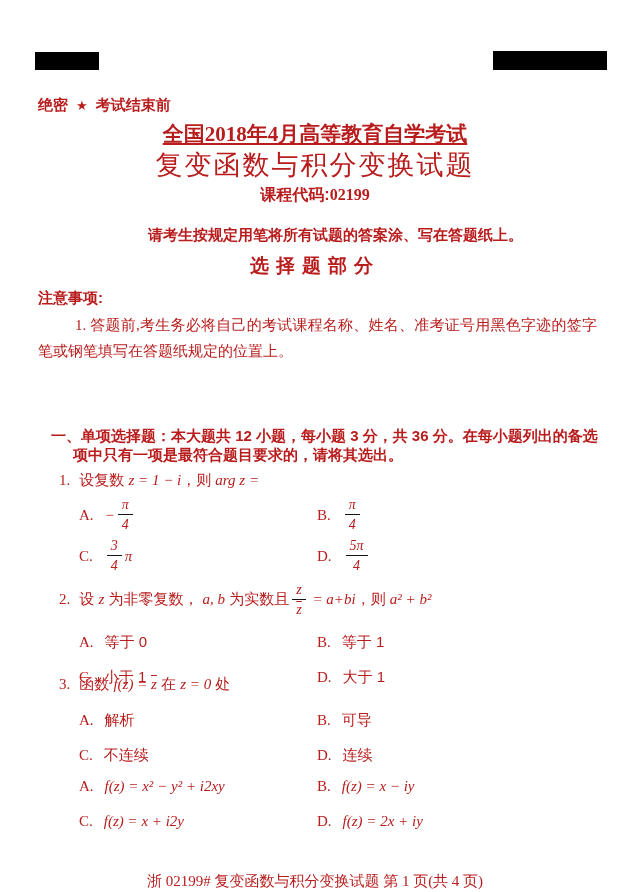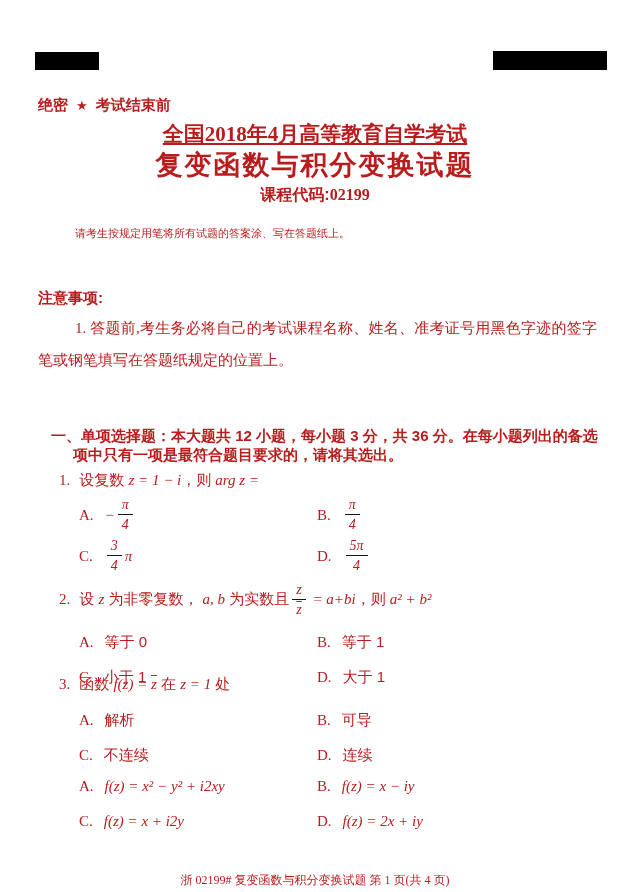--- a/index.html
+++ b/index.html
@@ -18,45 +18,45 @@
   .m{font-family:"Liberation Serif","DejaVu Serif",serif;font-style:italic;}
   .bar{text-decoration:overline;}
   .redaction{position:absolute;background:#000;}
   .redaction.left{left:35px;top:10px;width:64px;height:18px;}
   .redaction.right{left:493px;top:9px;width:114px;height:19px;}
   .secret-line{position:absolute;left:38px;top:54px;font-weight:bold;font-size:15px;}
   .secret-line .star{padding:0 8px;font-size:13px;}
   .title{position:absolute;left:0;right:0;top:78px;margin:0;text-align:center;
          font-size:21px;font-weight:bold;font-family:"Liberation Serif","DejaVu Serif",serif;text-decoration:underline;}
   .subtitle{position:absolute;left:0;right:0;top:105px;margin:0;text-align:center;
-            font-size:27px;font-weight:bold;letter-spacing:2px;}
+            font-size:27px;font-weight:normal;letter-spacing:2px;}
   .course{position:absolute;left:0;right:0;top:143px;text-align:center;font-weight:bold;font-size:16px;}
   .course .cc-value{font-family:"Liberation Serif","DejaVu Serif",serif;}
-  .directive{position:absolute;left:38px;right:34px;top:184px;margin:0;font-weight:normal;text-indent:37px;font-size:11px;}
+  .directive{position:absolute;left:38px;right:34px;top:184px;margin:0;font-weight:bold;text-indent:37px;font-size:15px;text-align:center;}
   .section-title{position:absolute;left:0;right:0;top:211px;margin:0;text-align:center;
                  font-size:19px;font-weight:bold;letter-spacing:7px;}
   .notes-heading{position:absolute;left:38px;top:247px;font-weight:bold;font-size:15px;}
-  .note{position:absolute;left:38px;right:33px;margin:0;line-height:32px;text-indent:37px;text-align:justify;}
+  .note{position:absolute;left:38px;right:33px;margin:0;line-height:26px;text-indent:37px;text-align:justify;}
   .note.n1{top:270px;}
   .note.n2{top:322px;}
   .part{position:absolute;left:51px;right:30px;top:384px;font-weight:bold;line-height:19px;
         padding-left:22px;text-indent:-22px;font-size:15px;}
   .q{position:absolute;left:38px;right:30px;}
   .q1{top:426px;} .q2{top:540px;} .q3{top:630px;} .q4{top:720px;}
   .qstem{margin-left:21px;line-height:24px;}
   .qno{font-family:"Liberation Serif","DejaVu Serif",serif;margin-right:9px;}
   .optrow{display:grid;grid-template-columns:238px auto;margin-left:41px;}
   .optrow.txt{margin-top:13px;}
   .optrow.frrow{margin-top:5px;}
   .opt{display:flex;align-items:center;line-height:22px;}
   .opt-label{font-family:"Liberation Serif","DejaVu Serif",serif;margin-right:11px;}
   .frac{display:inline-block;vertical-align:middle;text-align:center;margin:0 3px;font-size:14px;}
   .frac .fnum{display:block;padding:0 4px 2px;line-height:1.1;}
   .frac .fden{display:block;border-top:1.5px solid #151515;padding:2px 4px 0;line-height:1.1;}
-  .footer{position:absolute;left:0;right:0;top:830px;text-align:center;font-size:12px;}
+  .footer{position:absolute;left:0;right:0;top:830px;text-align:center;font-size:15px;}
 </style>
 </head>
 <body>
 
 <div class="page">
 
   <div class="redaction left"></div>
   <div class="redaction right"></div>
 
   <div class="secret-line hei">
@@ -65,20 +65,21 @@
 
   <h1 class="title">全国2018年4月高等教育自学考试</h1>
   <h2 class="subtitle hei">复变函数与积分变换试题</h2>
 
   <div class="course hei">
     <span>课程代码</span><span>:</span><span class="cc-value">02199</span>
   </div>
 
   <p class="directive hei">请考生按规定用笔将所有试题的答案涂、写在答题纸上。</p>
 
+  <h3 class="section-title hei">选择题部分</h3>
 
   <div class="notes-heading hei">注意事项:</div>
   <p class="note n1">1. 答题前,考生务必将自己的考试课程名称、姓名、准考证号用黑色字迹的签字笔或钢笔填写在答题纸规定的位置上。</p>
 
   <div class="part hei">
     <span>一、</span><span>单项选择题：本大题共 12 小题，每小题 3 分，共 36 分。在每小题列出的备选项中只有一项是最符合题目要求的，请将其选出。</span>
   </div>
 
   <div class="q q1">
     <div class="qstem hei">
@@ -141,21 +142,21 @@
         </div>
       <div class="opt">
           <span class="opt-label">D.</span>
           <span class="hei">大于 1</span>
         </div>
     </div>
   </div>
 
   <div class="q q3">
     <div class="qstem hei">
-      <span class="qno">3.</span><span>函数 </span><span class="m">f(z) = </span><span class="m bar">z</span><span> 在 </span><span class="m">z = 1</span><span> 处</span>
+      <span class="qno">3.</span><span>函数 </span><span class="m">f(z) = </span><span class="m bar">z</span><span> 在 </span><span class="m">z = 0</span><span> 处</span>
     </div>
     <div class="optrow txt">
       <div class="opt">
           <span class="opt-label">A.</span>
           <span class="hei">解析</span>
         </div>
       <div class="opt">
           <span class="opt-label">B.</span>
           <span class="hei">可导</span>
         </div>

